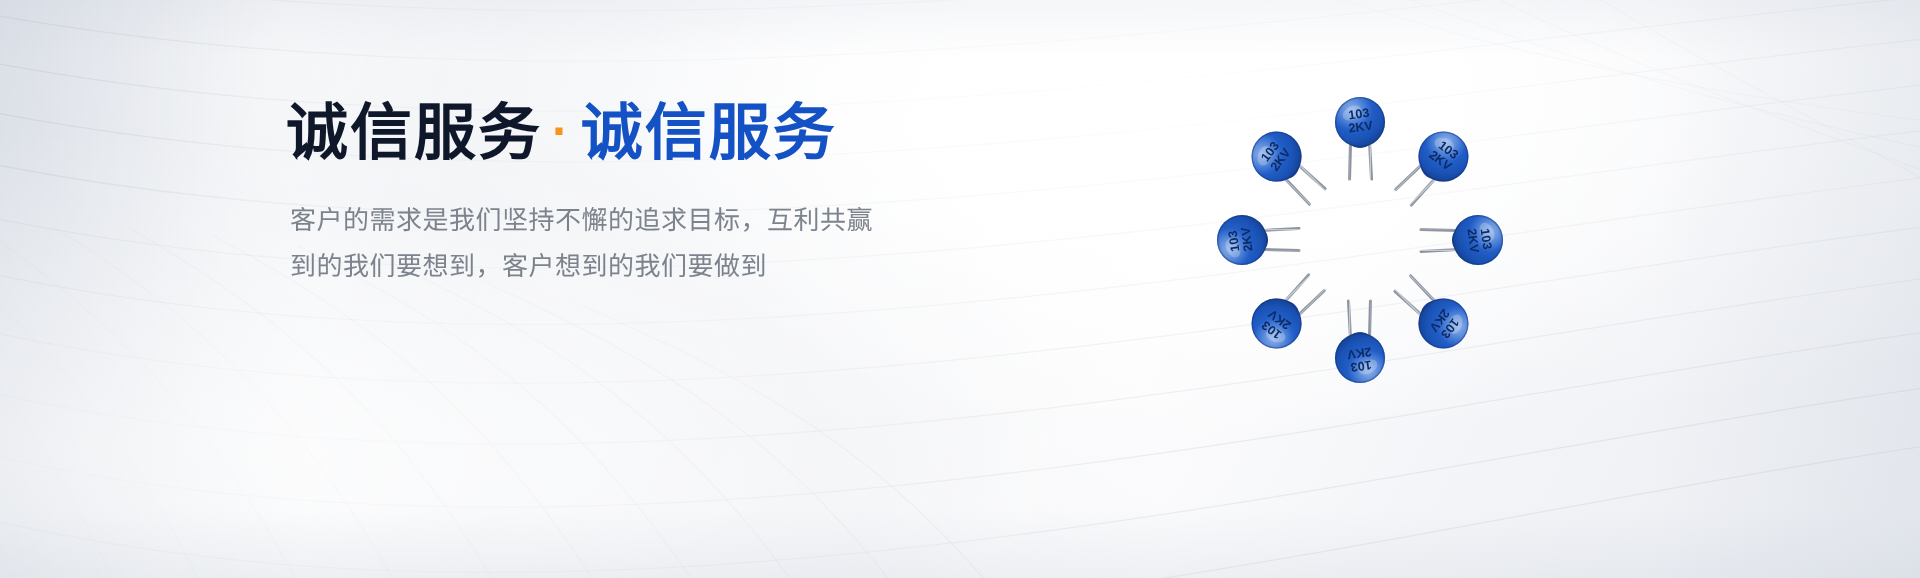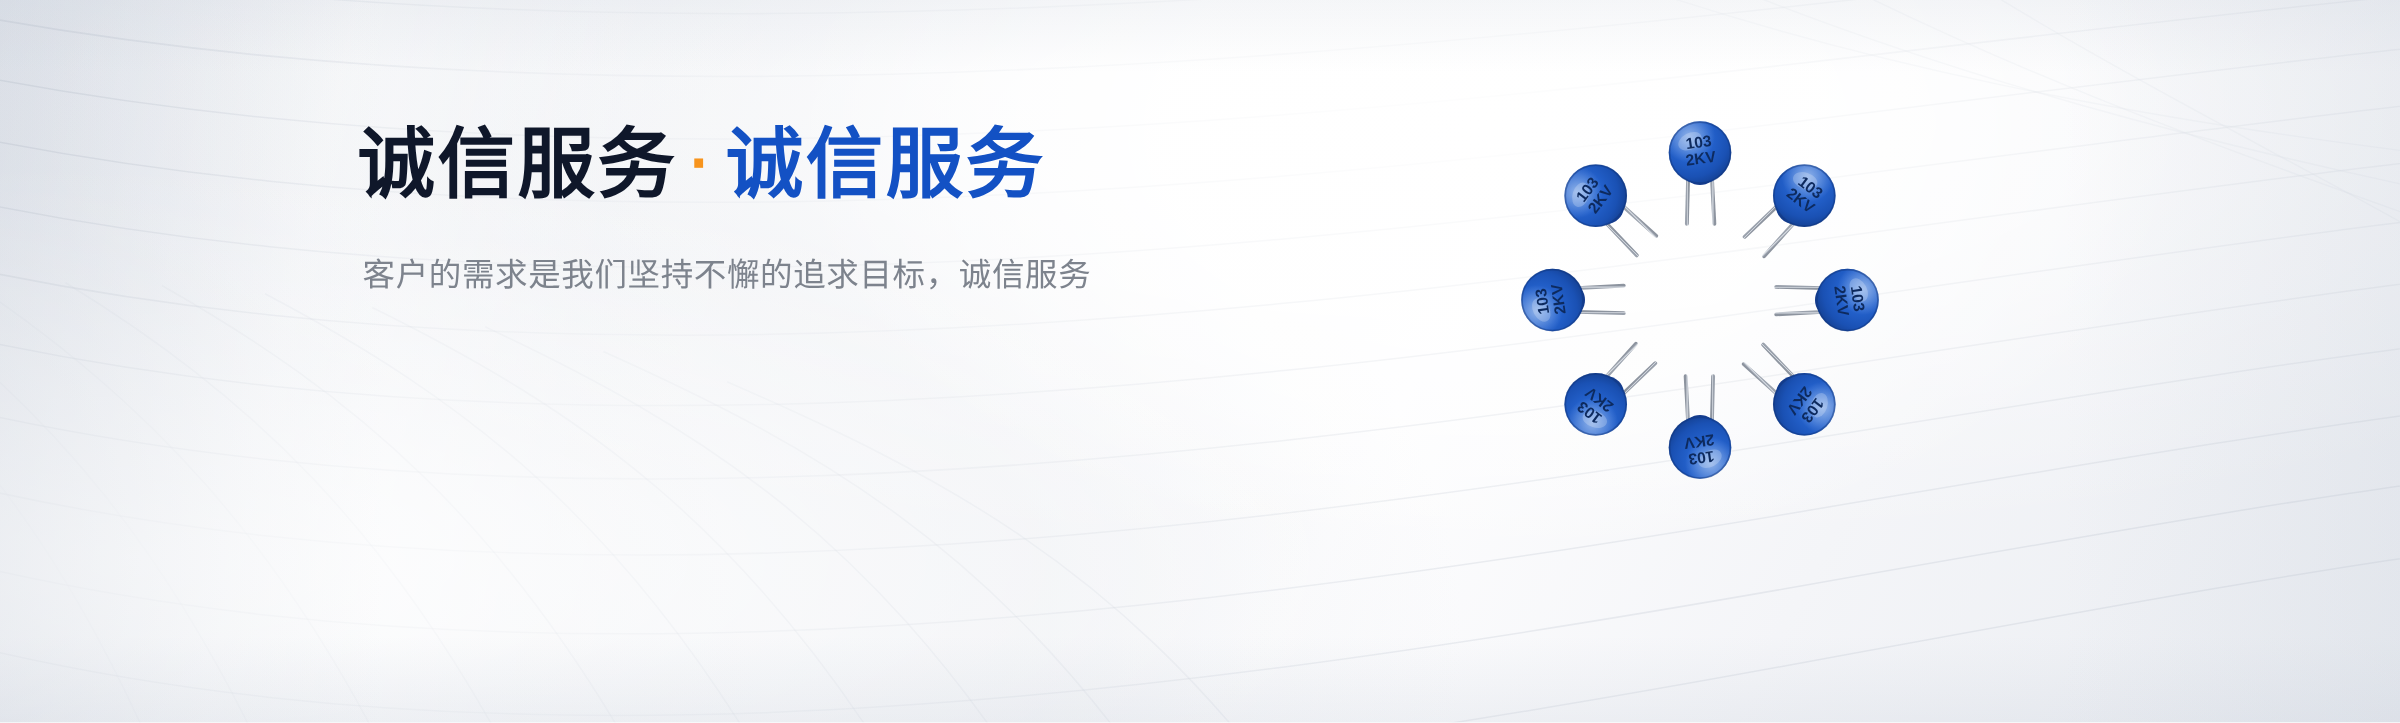--- a/index.html
+++ b/index.html
@@ -189,21 +189,22 @@
 
   <div class="bg-vignette"></div>
 
   <div class="copy">
     <h1 class="headline">
       <span class="seg-a">诚信服务</span><span class="seg-dot">·</span><span class="seg-b">诚信服务</span>
     </h1>
 
 
     <p class="desc">
-      <span class="desc-line">客户的需求是我们坚持不懈的追求目标，诚信服务</span>
+      <span class="desc-line">客户的需求是我们坚持不懈的追求目标，互利共赢</span>
+      <span class="desc-line">到的我们要想到，客户想到的我们要做到</span>
     </p>
   </div>
 
   <div class="ring">
     <svg viewBox="0 0 400 400">
       <defs>
         <radialGradient id="capBody" cx="0.36" cy="0.3" r="0.82">
           <stop offset="0%" stop-color="#3f7ddd"></stop>
           <stop offset="38%" stop-color="#2462cd"></stop>
           <stop offset="72%" stop-color="#1a51b4"></stop>

